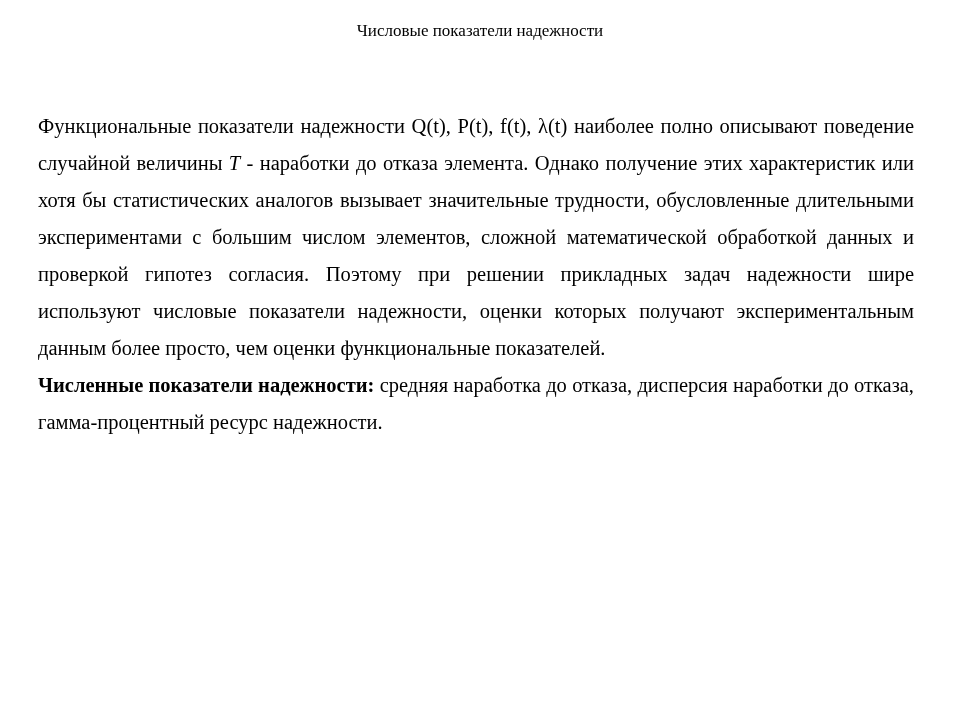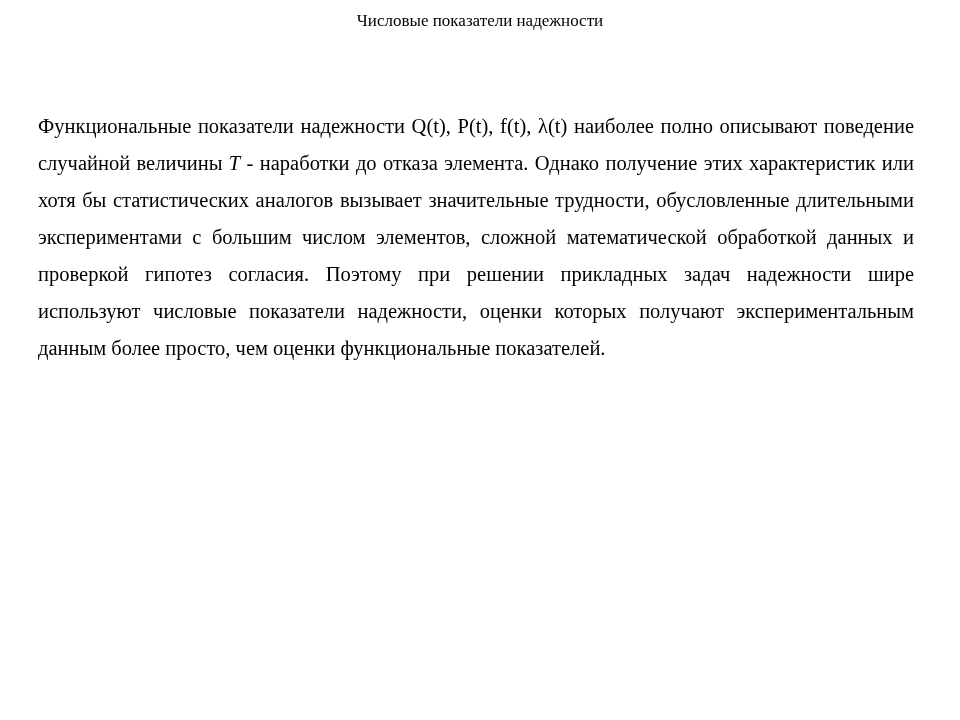--- a/index.html
+++ b/index.html
@@ -15,21 +15,21 @@
     overflow: hidden;
   }
   .slide {
     position: relative;
     width: 960px;
     height: 720px;
     box-sizing: border-box;
   }
   .slide-title {
     position: absolute;
-    top: 10px;
+    top: 20px;
     left: 0;
     width: 960px;
     text-align: center;
     font-size: 17px;
     line-height: 22px;
     font-family: "Liberation Serif", "DejaVu Serif", serif;
     color: #000000;
   }
   .body-block {
     position: absolute;
@@ -64,15 +64,18 @@
 <div class="slide">
 
   <div class="slide-title">Числовые показатели надежности</div>
 
   <div class="body-block">
 
     <p class="para para-main">
       <span>Функциональные показатели надежности Q(t), P(t), f(t), </span><span>λ</span><span>(t) наиболее полно описывают поведение случайной величины </span><span class="ital">T</span><span> - наработки до отказа элемента. Однако получение этих характеристик или хотя бы статистических аналогов вызывает значительные трудности, обусловленные длительными экспериментами с большим числом элементов, сложной математической обработкой данных и проверкой гипотез согласия. Поэтому при решении прикладных задач надежности шире используют числовые показатели надежности, оценки которых получают экспериментальным данным более просто, чем оценки функциональные показателей.</span>
     </p>
 
+    <p class="para para-second">
+      <span class="lead">Численные показатели надежности:</span><span> средняя наработка до отказа, дисперсия наработки до отказа, гамма-процентный ресурс надежности.</span>
+    </p>
 
   </div>
 </div>
 
 </body></html>

